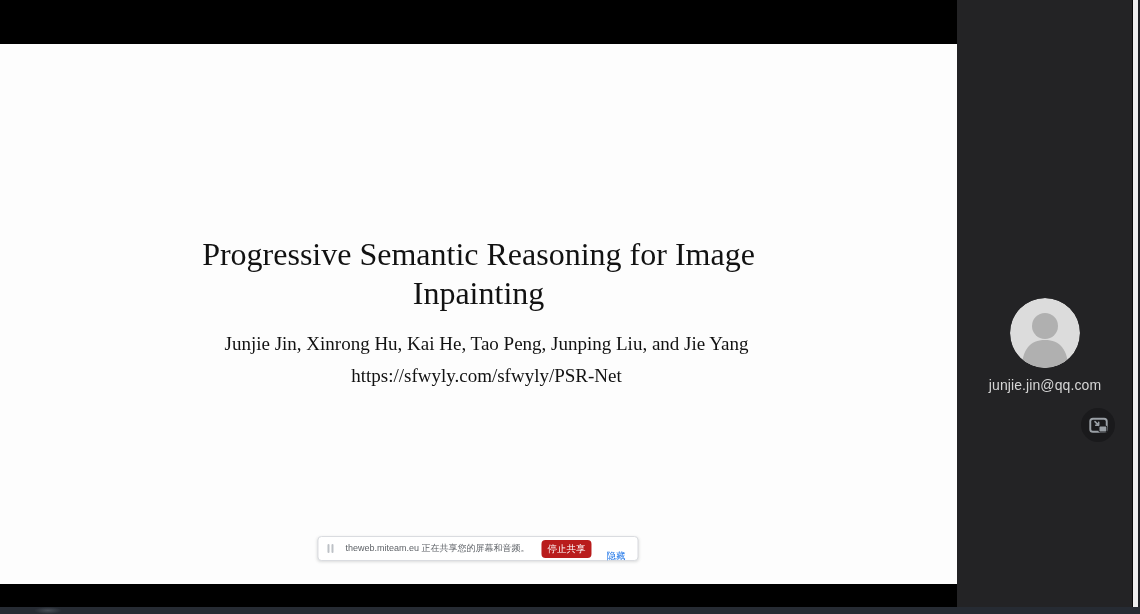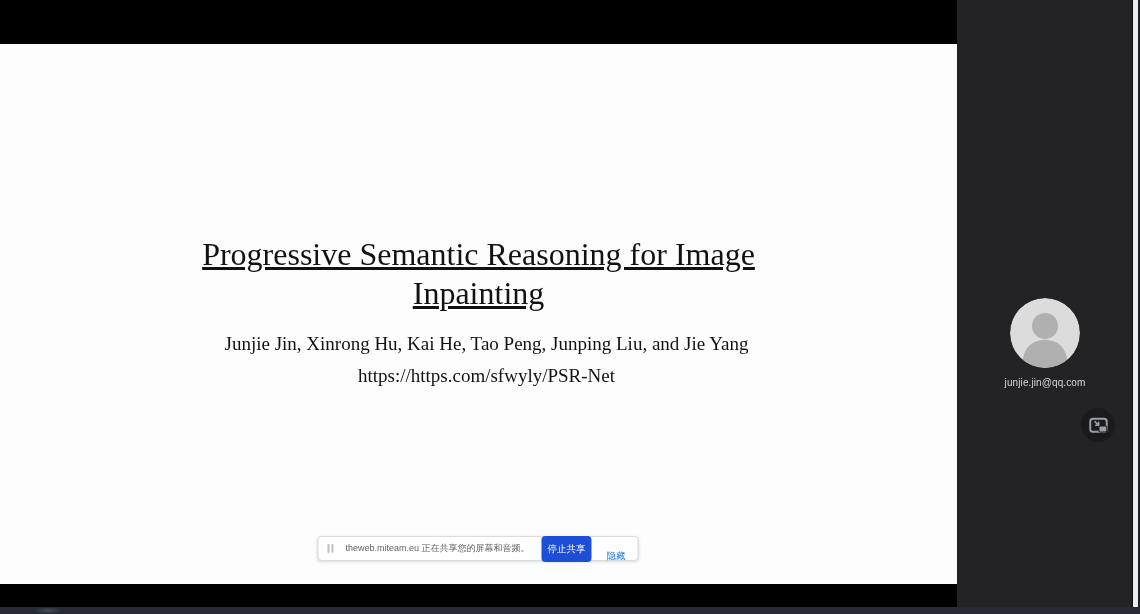--- a/index.html
+++ b/index.html
@@ -34,21 +34,20 @@
     background: #000;
   }
 
   .slide-title {
     margin: 191px auto 0;
     max-width: 680px;
     font-family: "Liberation Serif", serif;
     font-size: 32px;
     line-height: 39px;
     font-weight: 400;
-    text-decoration: underline;
   }
   .slide-meta { margin-top: 15px; }
   .slide-meta div {
     font-family: "Liberation Serif", serif;
     font-size: 19px;
     line-height: 31.5px;
     font-weight: 400;
     padding-left: 16px;
   }
 
@@ -68,25 +67,25 @@
     box-shadow: 0 1px 3px rgba(60,64,67,0.18);
     white-space: nowrap;
   }
   .share-cast-icon { display: inline-flex; gap: 2px; align-items: center; }
   .share-cast-icon i {
     display: block; width: 2px; height: 9px;
     background: #bdc1c6; border-radius: 1px;
   }
   .share-msg { font-size: 9px; color: #5f6368; letter-spacing: 0; }
   .stop-share-btn {
-    height: 26px;
+    height: 18px;
     padding: 0 6px;
     border: none;
     border-radius: 4px;
-    background: #1d4ed8;
+    background: #b91c1c;
     color: #fff;
     font-size: 9.5px;
     line-height: 18px;
     font-family: "Liberation Sans", sans-serif;
     cursor: pointer;
   }
   .hide-link {
     font-size: 9.5px;
     color: #1a73e8;
     text-decoration: none;
@@ -104,21 +103,21 @@
   .avatar {
     position: absolute; left: 53px; top: 298px;
     width: 70px; height: 70px;
     border-radius: 50%;
     overflow: hidden;
   }
   .participant-email {
     position: absolute; left: 0; top: 377px;
     width: 176px;
     text-align: center;
-    font-size: 10px;
+    font-size: 14px;
     color: #d6d6d6;
     letter-spacing: 0.1px;
   }
   .pip-button {
     position: absolute; left: 124px; top: 408px;
     width: 34px; height: 34px;
     border-radius: 50%;
     background: #1a1a1c;
     display: flex; align-items: center; justify-content: center;
     cursor: pointer;
@@ -147,21 +146,21 @@
 <body>
 
 <div class="stage">
 
   <div class="screen-top-bar"></div>
 
   <div class="slide">
     <div class="slide-title">Progressive Semantic Reasoning for Image Inpainting</div>
     <div class="slide-meta">
       <div>Junjie Jin, Xinrong Hu, Kai He, Tao Peng, Junping Liu, and Jie Yang</div>
-      <div>https://https.com/sfwyly/PSR-Net</div>
+      <div>https://sfwyly.com/sfwyly/PSR-Net</div>
     </div>
   </div>
 
   <div class="screen-bottom-bar"></div>
 
   <div class="share-bar">
     <span class="share-cast-icon">
         <i></i>
         <i></i>
       </span>

